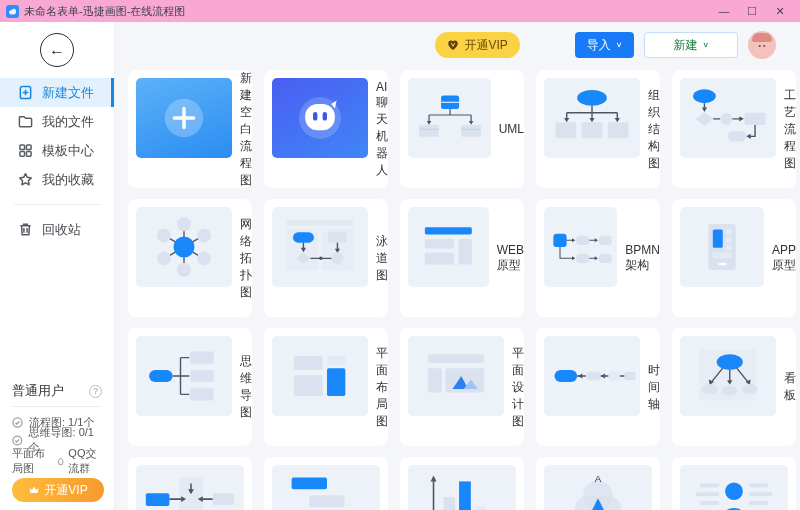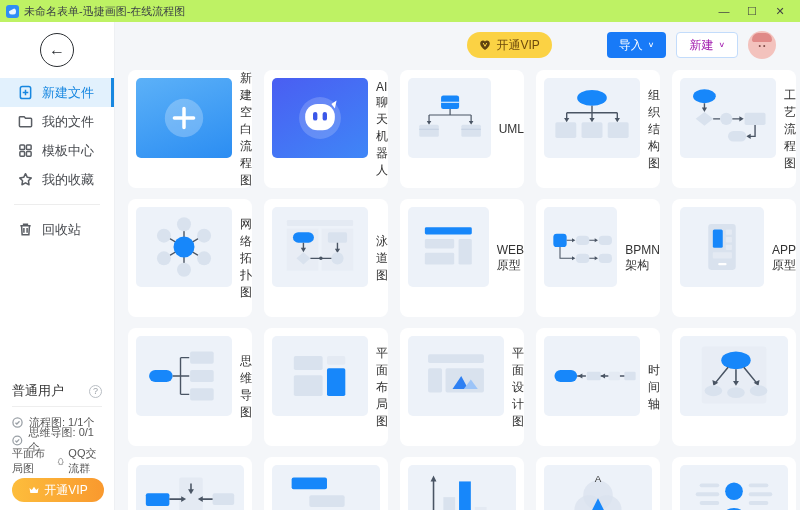--- a/index.html
+++ b/index.html
@@ -1,21 +1,21 @@
 <!DOCTYPE html>
 <html><head>
 <meta charset="utf-8">
 <style>
   * { margin:0; padding:0; box-sizing:border-box; }
   html,body { width:800px; height:510px; }
   body { font-family:"Liberation Sans", sans-serif; background:#f4f6f9; overflow:hidden; }
   .app { width:800px; height:510px; display:flex; flex-direction:column; overflow:hidden; background:#f4f6f9; }
 
   
-  .titlebar { height:22px; background:#bef264; display:flex; align-items:center; padding:0 6px; flex:0 0 auto; }
+  .titlebar { height:22px; background:#f9a8d4; display:flex; align-items:center; padding:0 6px; flex:0 0 auto; }
   .app-logo { width:13px; height:13px; border-radius:3px; background:#2f8df5; margin-right:5px; position:relative; }
   .app-logo::after { content:""; position:absolute; left:3px; top:3px; width:7px; height:7px; border-radius:50%; background:rgba(255,255,255,.9); clip-path:polygon(0 55%,100% 0,100% 100%,0 100%); }
   .title-text { font-size:11px; color:#3a3f45; }
   .win-controls { margin-left:auto; display:flex; align-items:center; }
   .win-btn { width:28px; height:20px; display:flex; align-items:center; justify-content:center; font-size:11px; color:#444; cursor:default; }
 
   
   .body { flex:1; display:flex; min-height:0; }
   .sidebar { width:115px; background:#ffffff; display:flex; flex-direction:column; flex:0 0 auto; border-right:1px solid #eef0f3; }
   .main { flex:1; min-width:0; display:flex; flex-direction:column; overflow:hidden; }
@@ -43,21 +43,21 @@
   .qq-icon { width:11px; height:11px; margin-left:4px; }
   .vip-btn-side { margin:7px auto 0; width:92px; height:24px; border-radius:12px; background:linear-gradient(90deg,#fdbd3c,#f9992e); color:#fff; font-size:12px; display:flex; align-items:center; justify-content:center; gap:4px; cursor:pointer; }
   .vip-btn-side svg { width:12px; height:12px; fill:#fff; }
 
   
   .toolbar { height:30px; margin:8px 24px 0 0; display:flex; align-items:center; justify-content:flex-end; gap:10px; flex:0 0 auto; }
   .btn { height:26px; border-radius:4px; font-size:12px; display:flex; align-items:center; justify-content:center; cursor:pointer; }
   .btn-gold { background:#fbd244; color:#6e4a0c; padding:0 12px; border-radius:14px; gap:5px; }
   .btn-gold svg { width:12px; height:12px; fill:#5f4310; }
   .btn-blue { background:#187af7; color:#fff; padding:0 12px; gap:5px;margin-left:45px; }
-  .btn-outline { background:#fff; color:#a21caf; border:1px solid #c3dcfb; padding:0 12px; gap:5px; }
+  .btn-outline { background:#fff; color:#15803d; border:1px solid #c3dcfb; padding:0 28px; gap:5px; }
   .chev { font-size:9px; transform:scaleY(.8); }
   .avatar { width:28px; height:28px; border-radius:50%; background:#f3c2bd; position:relative; cursor:pointer; overflow:hidden; }
   .avatar::before { content:""; position:absolute; top:2px; left:4px; width:20px; height:9px; border-radius:10px 10px 4px 4px; background:#e08a88; }
   .avatar::after { content:"• •"; position:absolute; top:11px; left:0; width:100%; text-align:center; font-size:7px; color:#7c4a47; }
 
   
   .cards { display:grid; grid-template-columns:repeat(5,1fr); gap:11px 12px; padding:10px 4px 0 13px; }
   .card { background:#fff; border-radius:8px; height:118px; display:flex; flex-direction:row; cursor:pointer; }
   .thumb { margin:8px 8px 0 8px; height:80px; border-radius:5px; background:#edf2f9; display:flex; align-items:center; justify-content:center; overflow:hidden; }
   .thumb svg { width:100%; height:100%; }
@@ -412,20 +412,21 @@
                 <ellipse cx="57" cy="24" rx="15" ry="9" class="s-blue"></ellipse>
                 <path d="M49 31L36 47M57 33v14M65 31l13 16" class="ln"></path>
                 <path d="M33 44l1 6 5-3z" class="ah"></path>
                 <path d="M54 45l3 5 3-5z" class="ah"></path>
                 <path d="M75 47l5 3 1-6z" class="ah"></path>
                 <ellipse cx="34" cy="55" rx="9" ry="5.5" class="s-light"></ellipse>
                 <ellipse cx="57" cy="57" rx="9" ry="5.5" class="s-light"></ellipse>
                 <ellipse cx="80" cy="55" rx="9" ry="5.5" class="s-light"></ellipse>
               </svg>
           </div>
+          <div class="card-label">看板</div>
         </div>
 
         <div class="card">
           <div class="thumb">
             <svg viewBox="0 0 110 80">
                 <rect x="44" y="12" width="24" height="56" rx="2" class="s-lighter"></rect>
                 <rect x="10" y="28" width="24" height="13" rx="2" class="s-blue"></rect>
                 <path d="M34 34h14" class="ln"></path>
                 <path d="M46 31l5 3-5 3z" class="ah"></path>
                 <rect x="78" y="28" width="22" height="12" rx="2" class="s-light"></rect>

